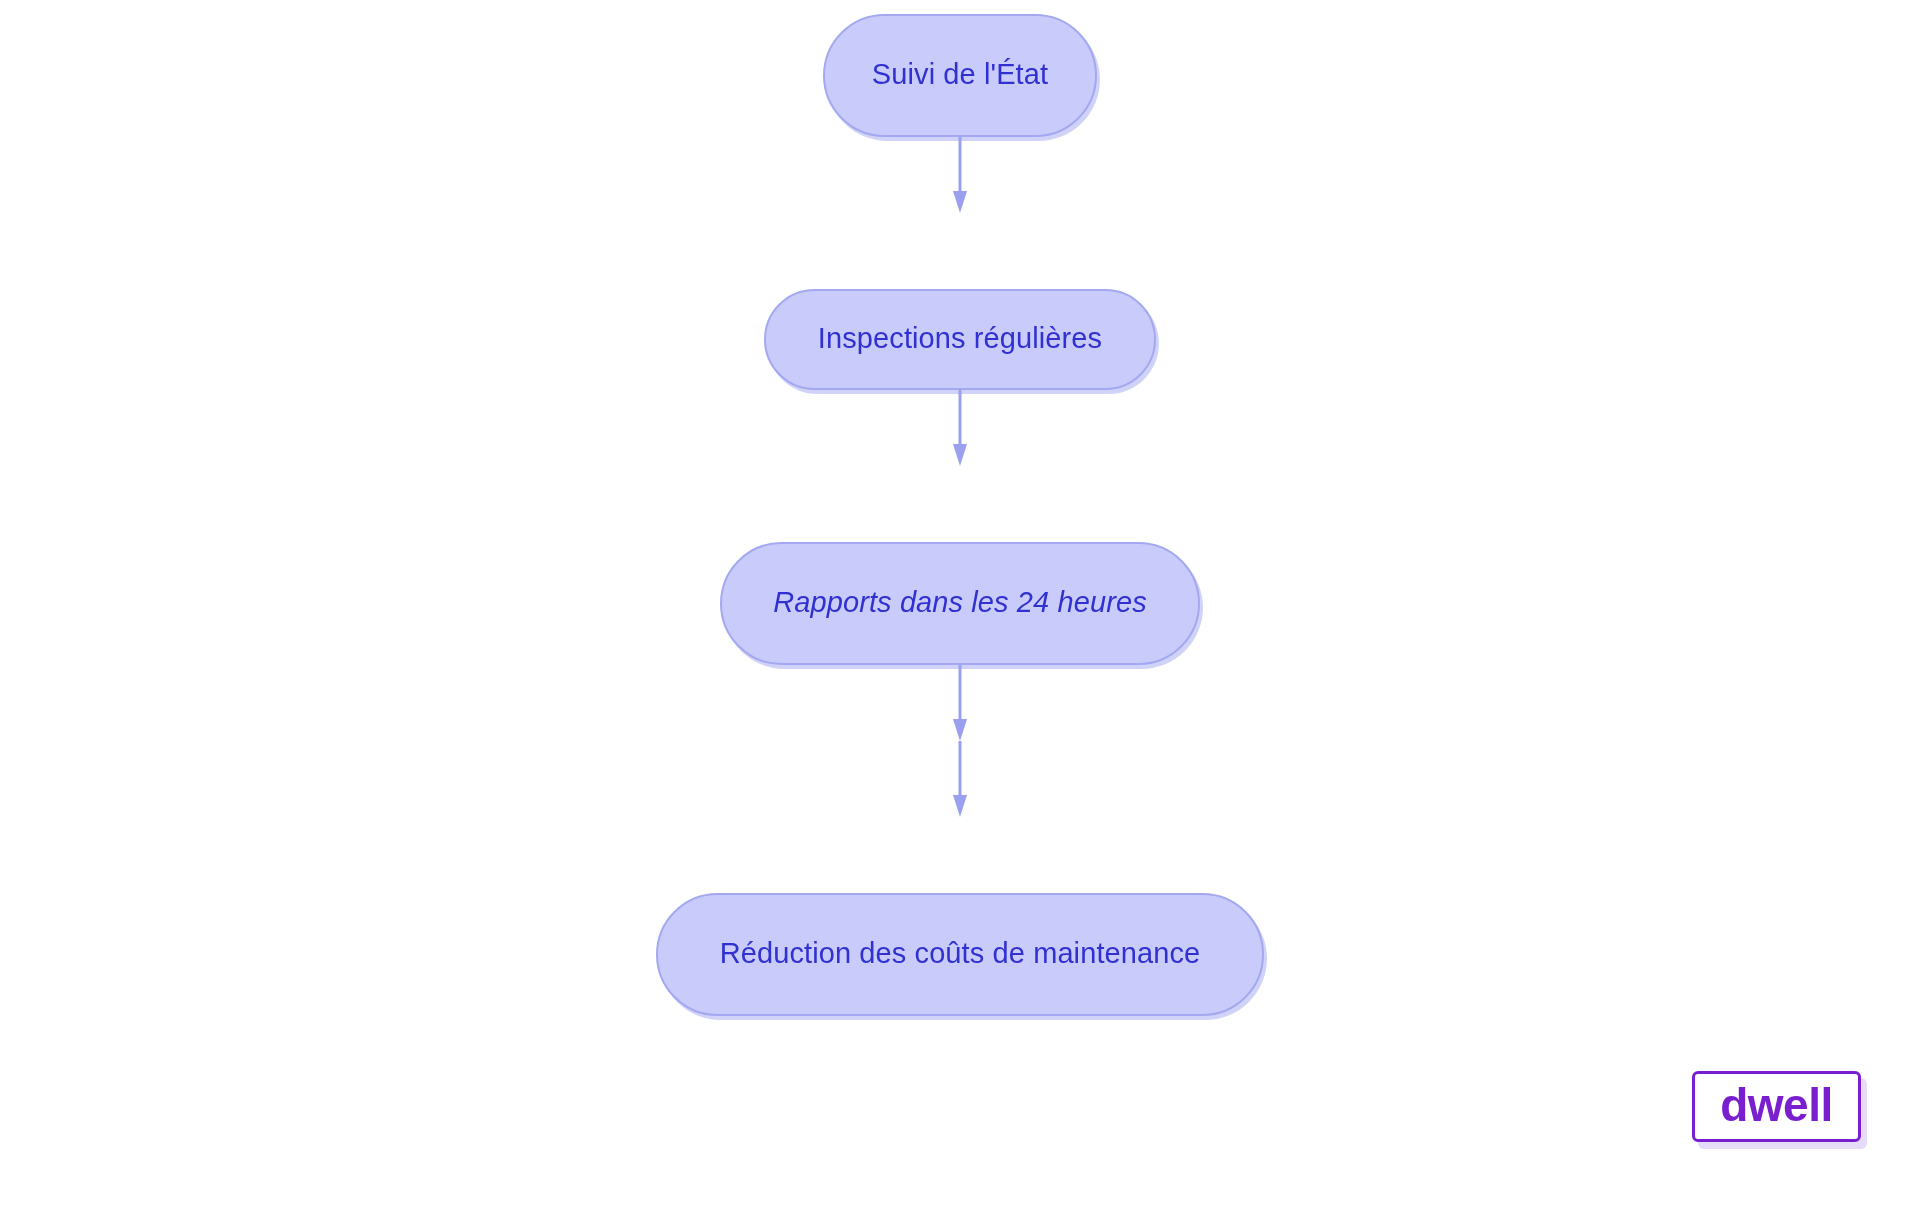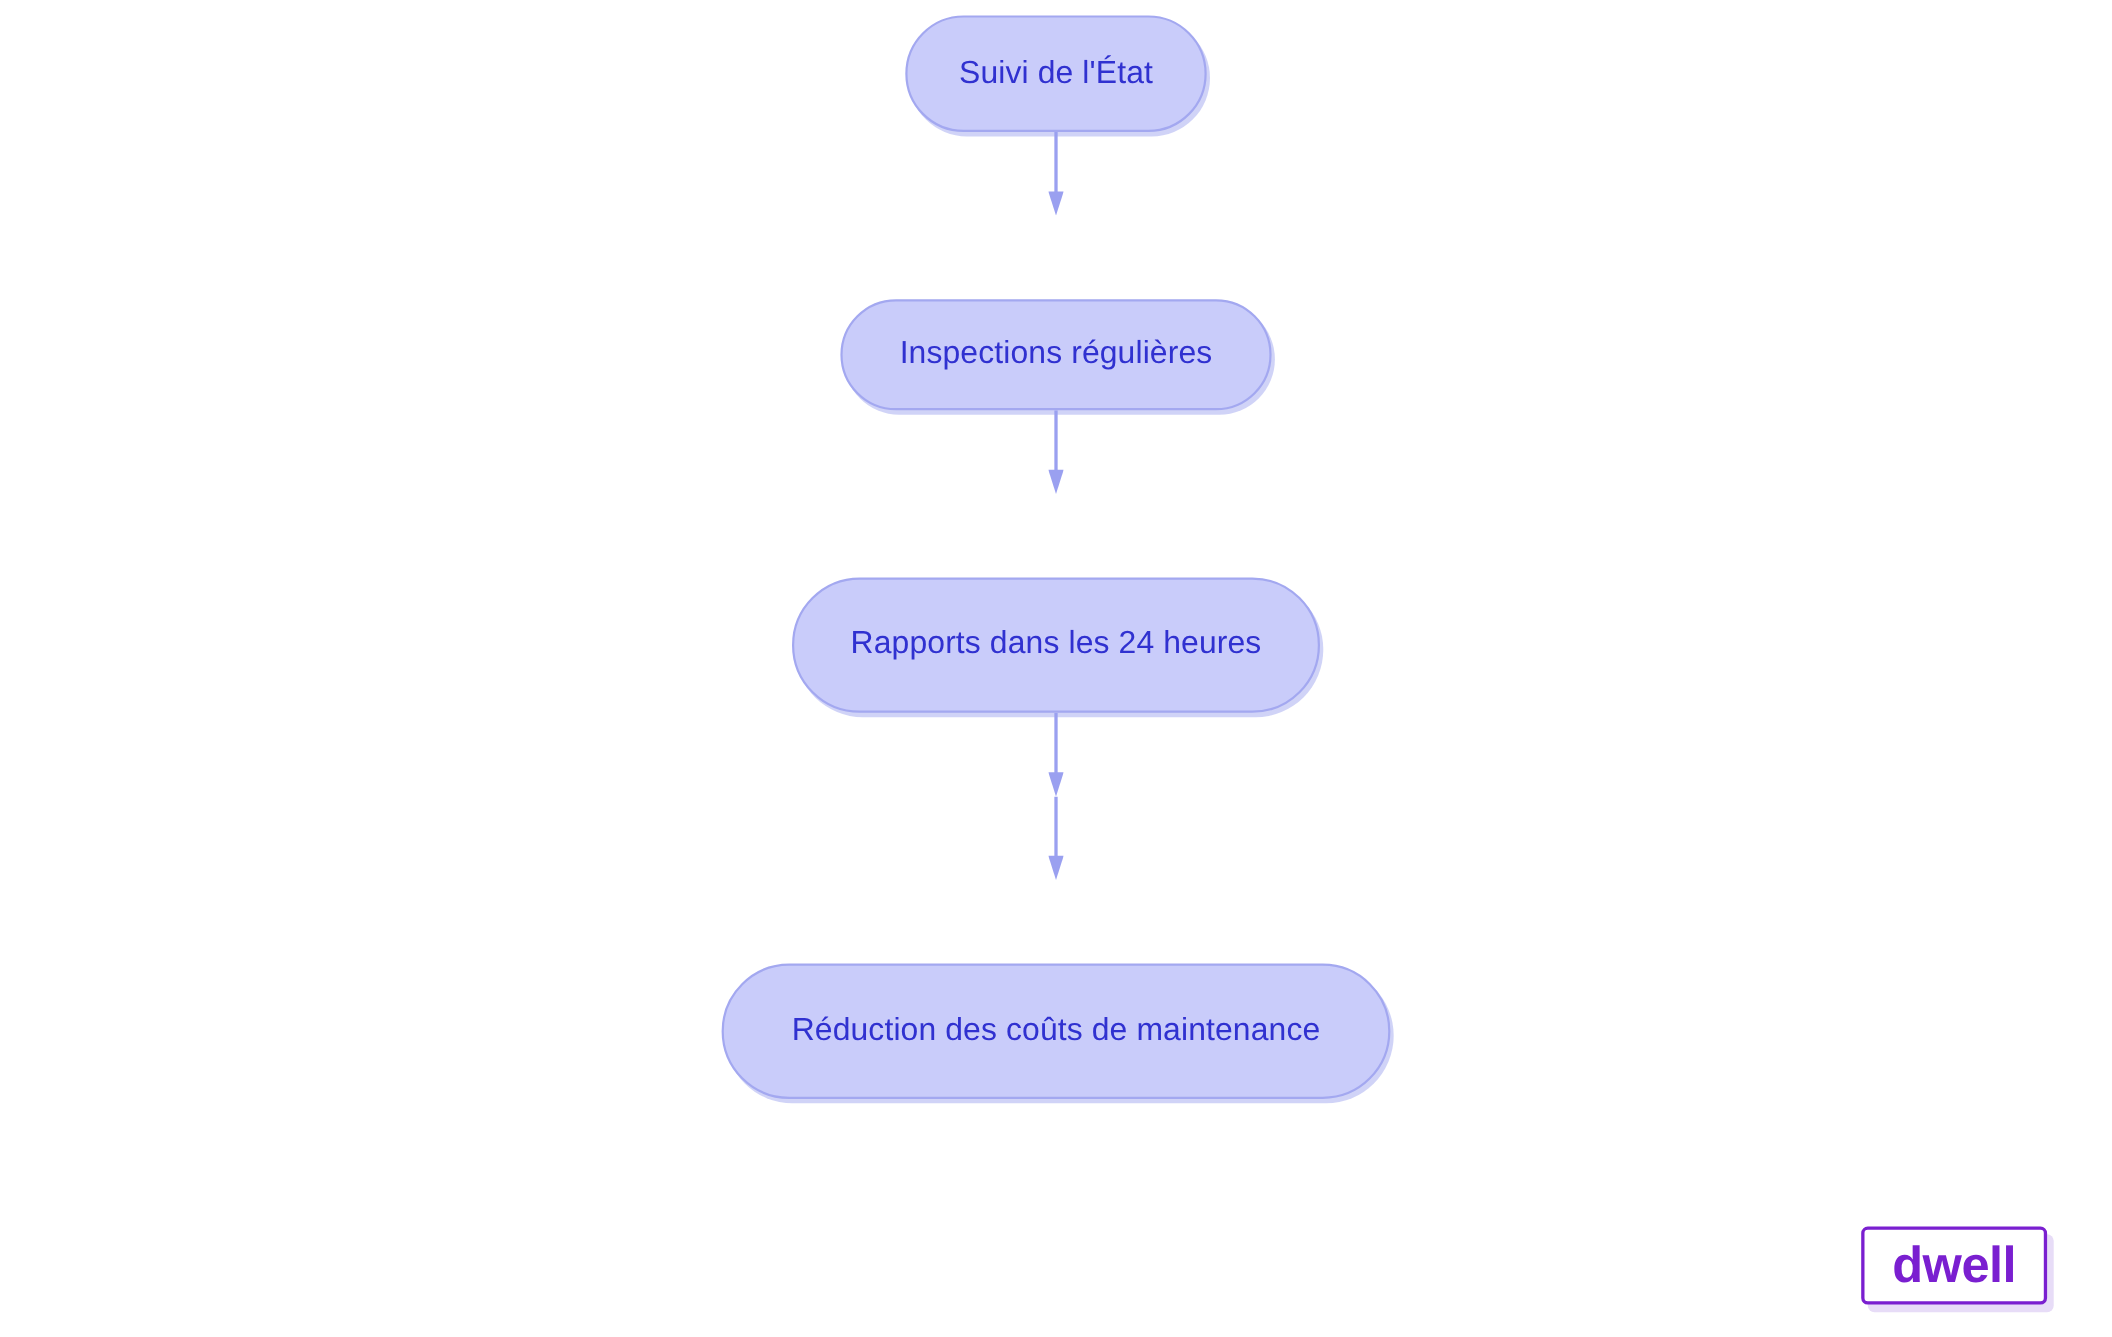--- a/index.html
+++ b/index.html
@@ -49,23 +49,23 @@
     white-space: nowrap;
     box-shadow: 3px 4px 0 0 rgba(170,174,240,0.55);
   }
 
   .node-label {
     display: block;
     line-height: 1;
     padding-bottom: 2px;
   }
 
-  .node-1 { width: 274px; height: 106px; margin-top: 14px; }
+  .node-1 { width: 274px; height: 123px; margin-top: 14px; }
   .node-2 { width: 392px; height: 101px; margin-top: 76px; }
-  .node-3 { width: 480px; height: 123px; margin-top: 76px; }
+  .node-3 { width: 480px; height: 123px; margin-top: 76px; font-style: italic; }
   .node-4 { width: 430px; height: 123px; margin-top: 76px; }
   .node-5 { width: 608px; height: 123px; margin-top: 76px; }
 
   .connector {
     position: relative;
     width: 14px;
     height: 76px;
     margin: 0;
     pointer-events: none;
   }
@@ -74,21 +74,21 @@
     left: 50%;
     top: 0;
     transform: translateX(-50%);
     display: block;
   }
 
   
   #dwell-logo {
     position: absolute;
     left: 1692px;
-    top: 1115px;
+    top: 1071px;
     width: 175px;
     height: 78px;
   }
   #dwell-logo .badge-shadow {
     position: absolute;
     left: 6px;
     top: 7px;
     width: 169px;
     height: 71px;
     background: #e7dcf7;

